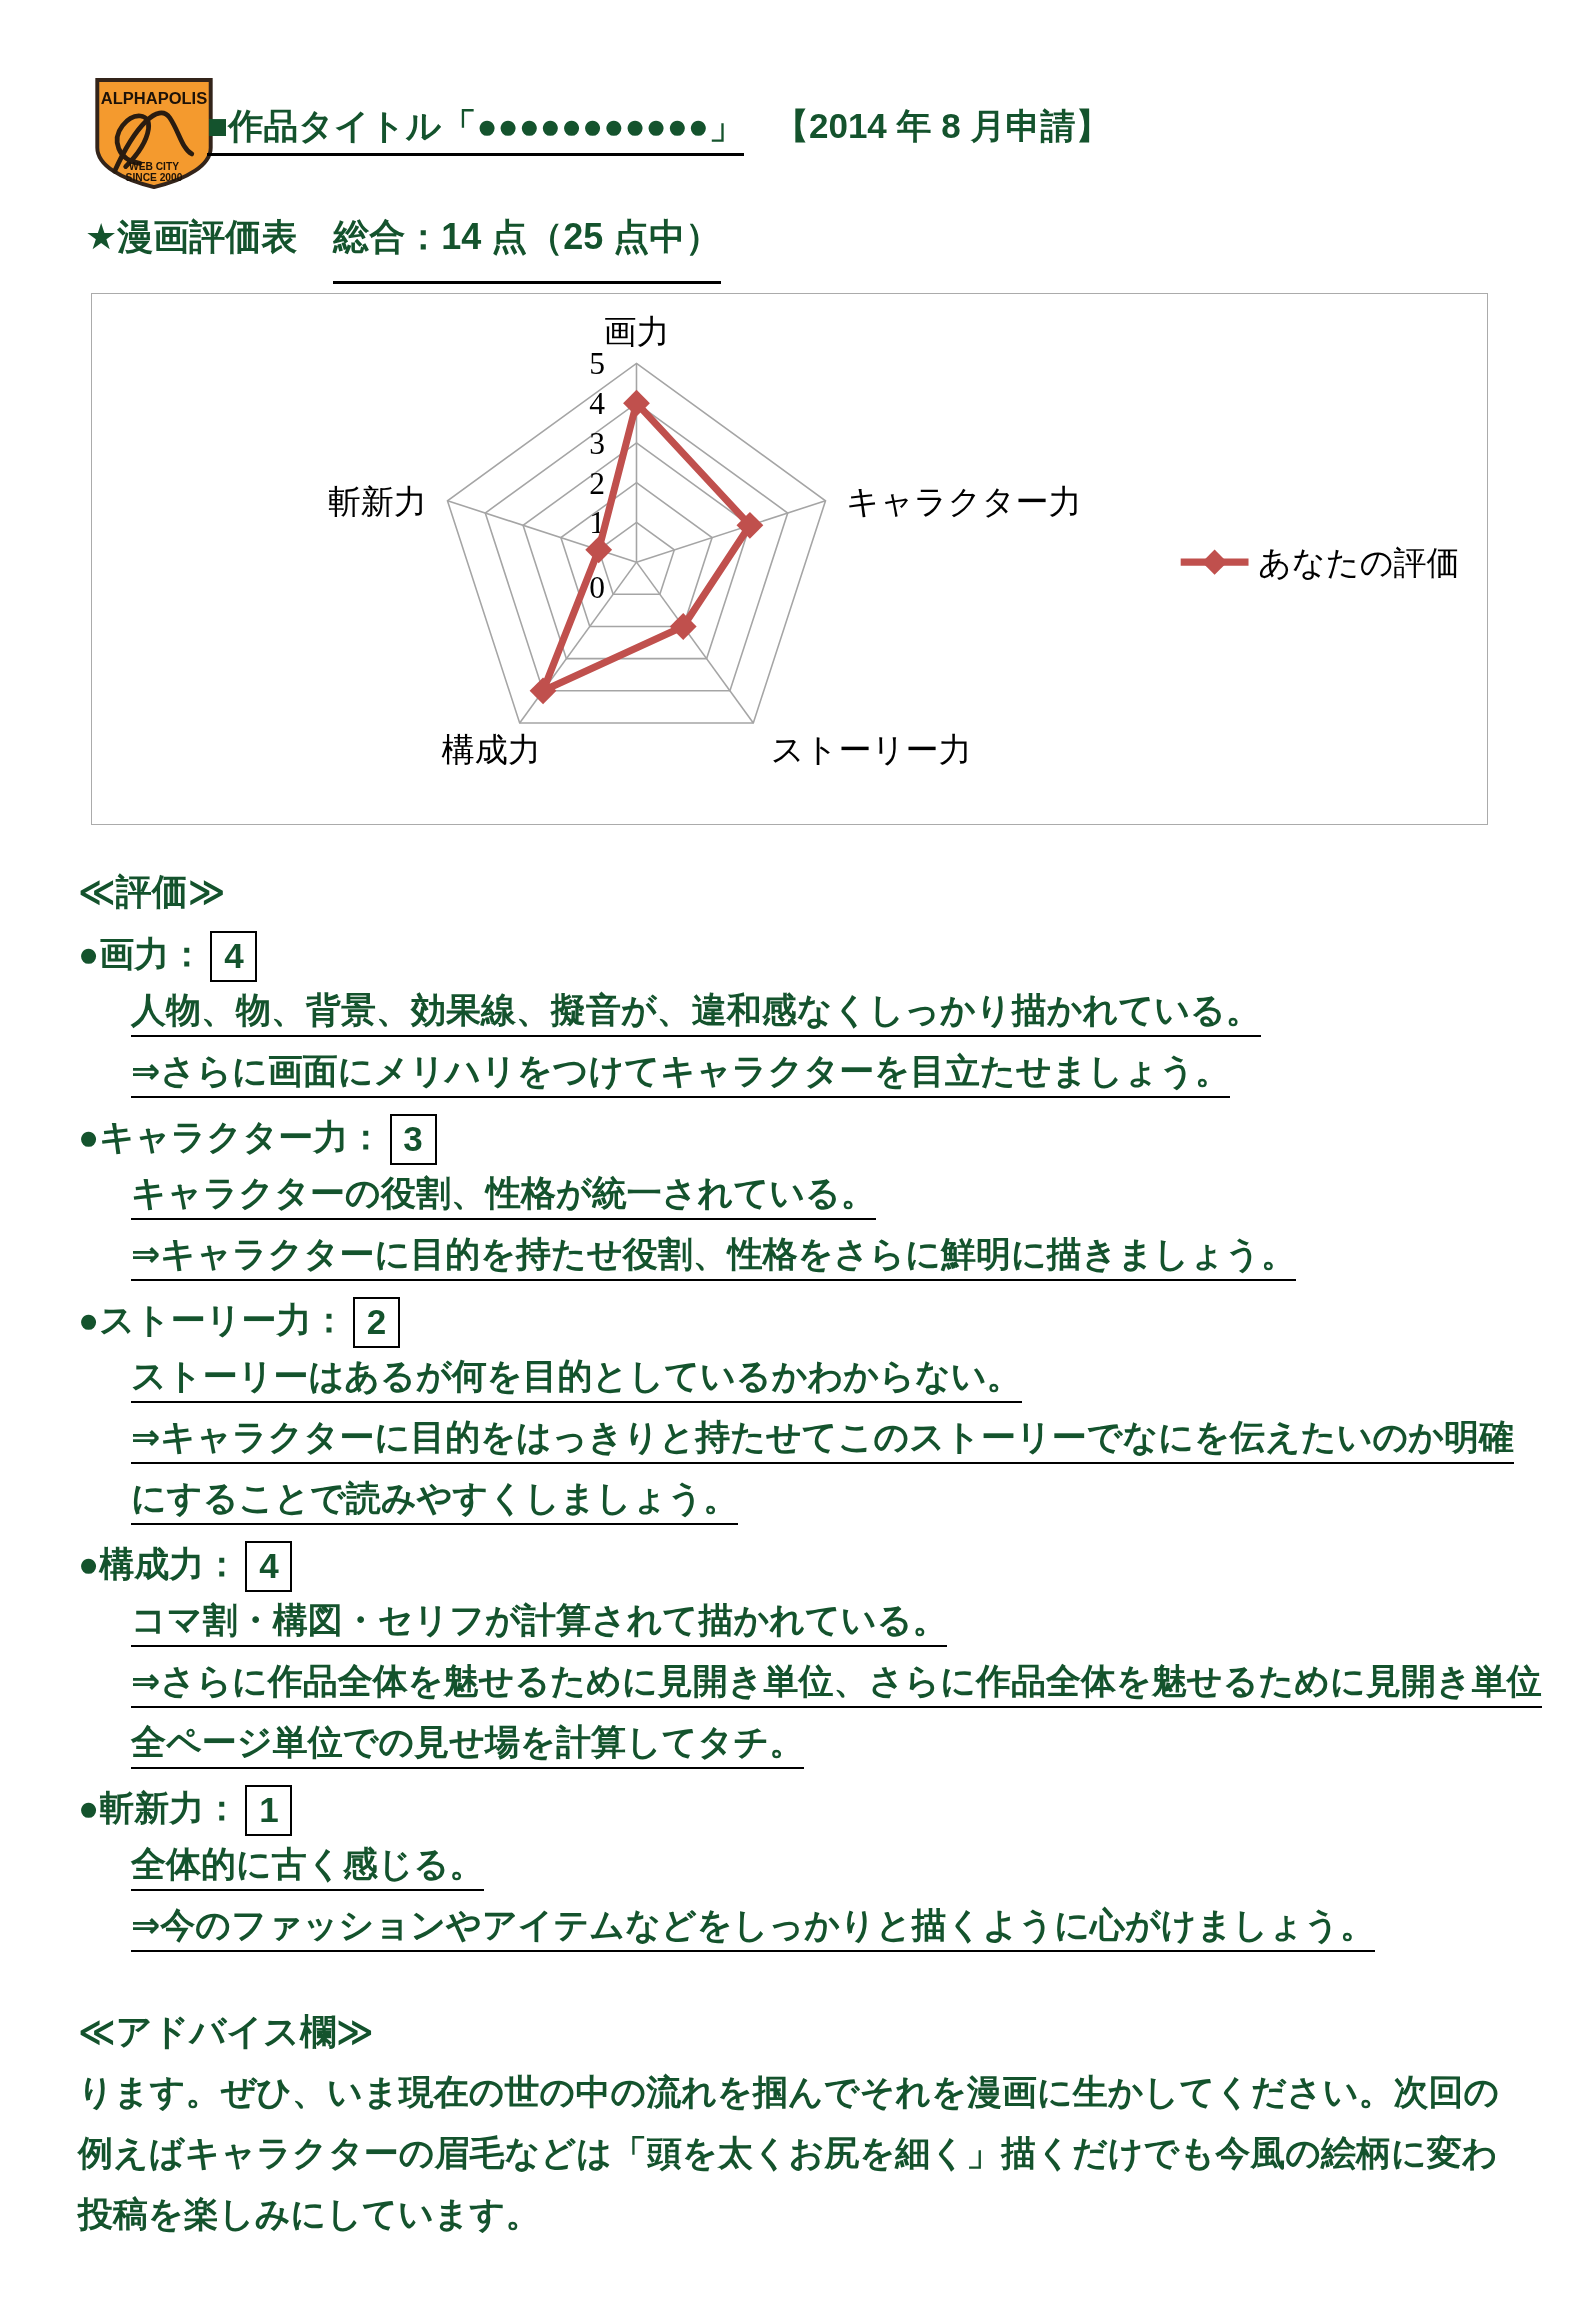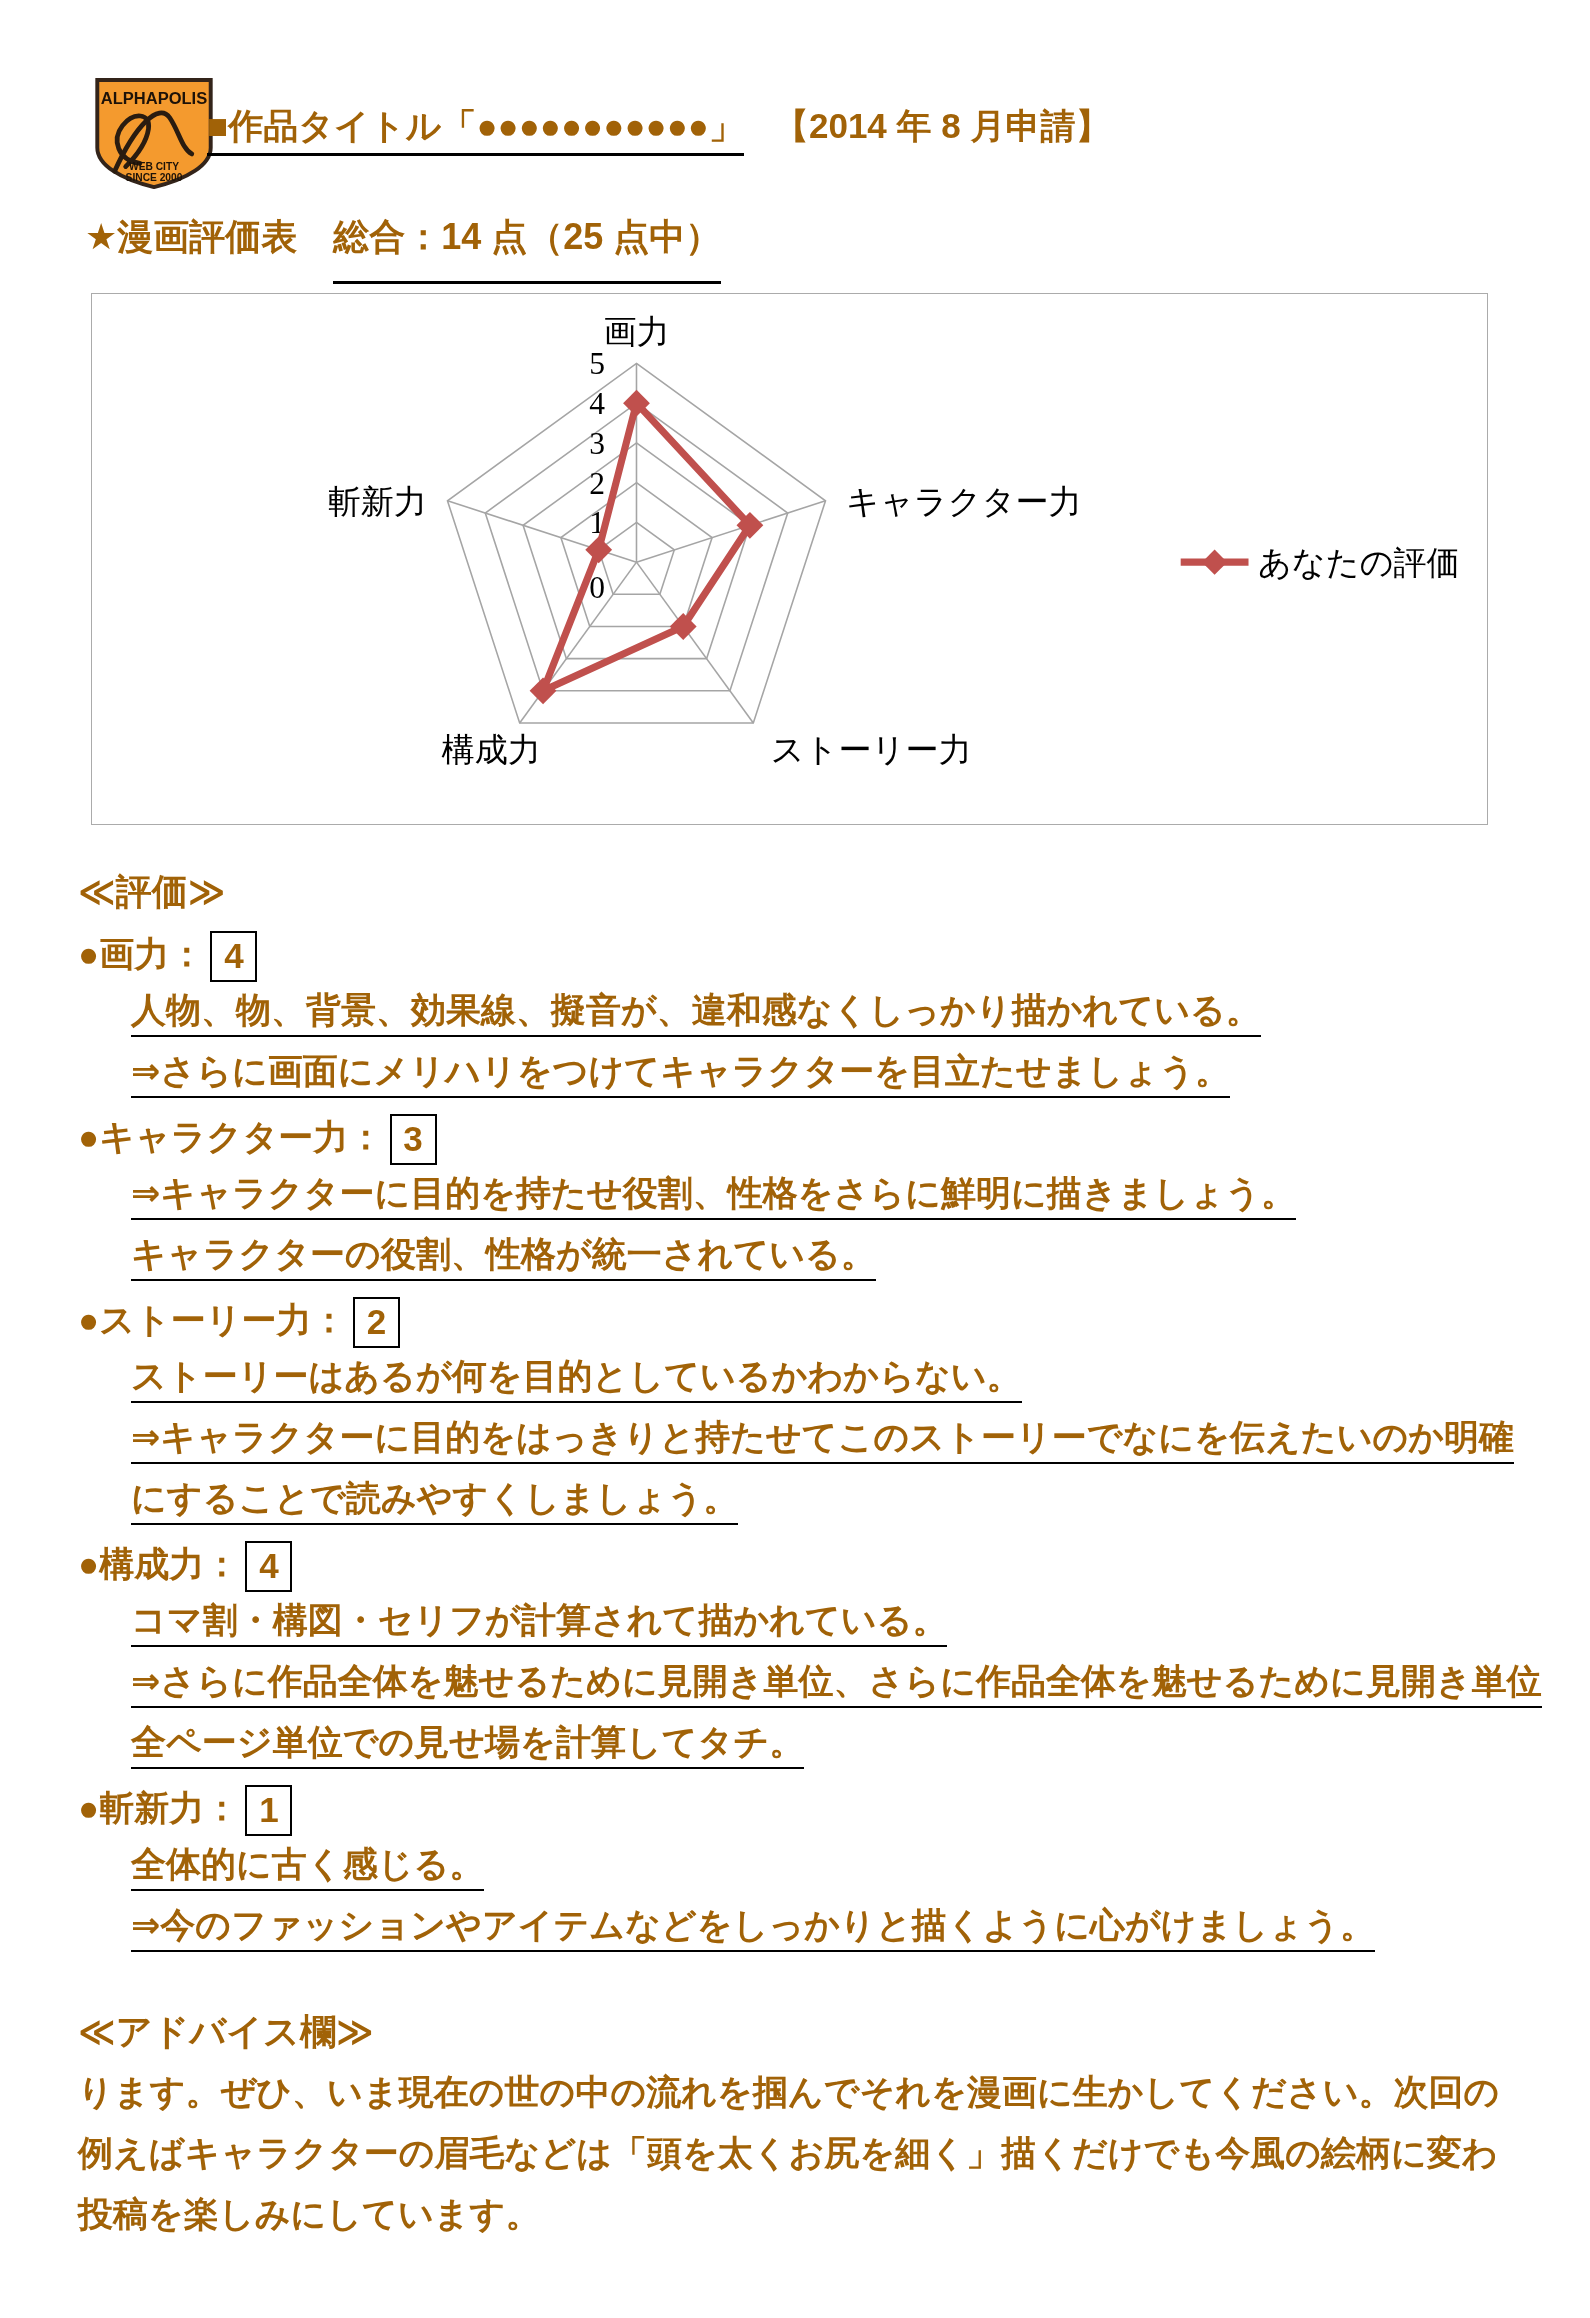--- a/index.html
+++ b/index.html
@@ -1,16 +1,16 @@
 <!DOCTYPE html>
 <html style="font-size:12.6px"><head>
 <meta charset="utf-8">
 <style>
   html,body{margin:0;padding:0;background:#ffffff;}
-  .page{position:relative;width:1590px;height:2319px;background:#fff;color:#a16207;
+  .page{position:relative;width:1590px;height:2319px;background:#fff;color:#14532d;
         font-family:"Liberation Sans","DejaVu Sans",sans-serif;overflow:hidden;}
 
   
   .logo{position:absolute;left:91px;top:75px;}
   .doc-header{position:absolute;left:207px;top:103px;font-size:35px;font-weight:bold;white-space:nowrap;}
   .h-underline{border-bottom:3.2px solid #000;padding-bottom:8px;}
   .date-part{margin-left:30px;}
 
   
   .page-heading{position:absolute;left:85px;top:213px;font-size:36px;font-weight:bold;white-space:nowrap;}
@@ -101,22 +101,22 @@
             <div class="eval-line"><span class="u">人物、物、背景、効果線、擬音が、違和感なくしっかり描かれている。</span></div>
             <div class="eval-line"><span class="u">⇒さらに画面にメリハリをつけてキャラクターを目立たせましょう。</span></div>
           </div>
   </div>
 
   <div class="eval-section">
     <div class="eval-label-row">
       <span>●キャラクター力：</span><span class="score-box">3</span>
     </div>
     <div class="eval-lines">
+            <div class="eval-line"><span class="u">キャラクターの役割、性格が統一されている。</span></div>
             <div class="eval-line"><span class="u">⇒キャラクターに目的を持たせ役割、性格をさらに鮮明に描きましょう。</span></div>
-            <div class="eval-line"><span class="u">キャラクターの役割、性格が統一されている。</span></div>
           </div>
   </div>
 
   <div class="eval-section">
     <div class="eval-label-row">
       <span>●ストーリー力：</span><span class="score-box">2</span>
     </div>
     <div class="eval-lines">
             <div class="eval-line"><span class="u">ストーリーはあるが何を目的としているかわからない。</span></div>
             <div class="eval-line"><span class="u">⇒キャラクターに目的をはっきりと持たせてこのストーリーでなにを伝えたいのか明確</span></div>

